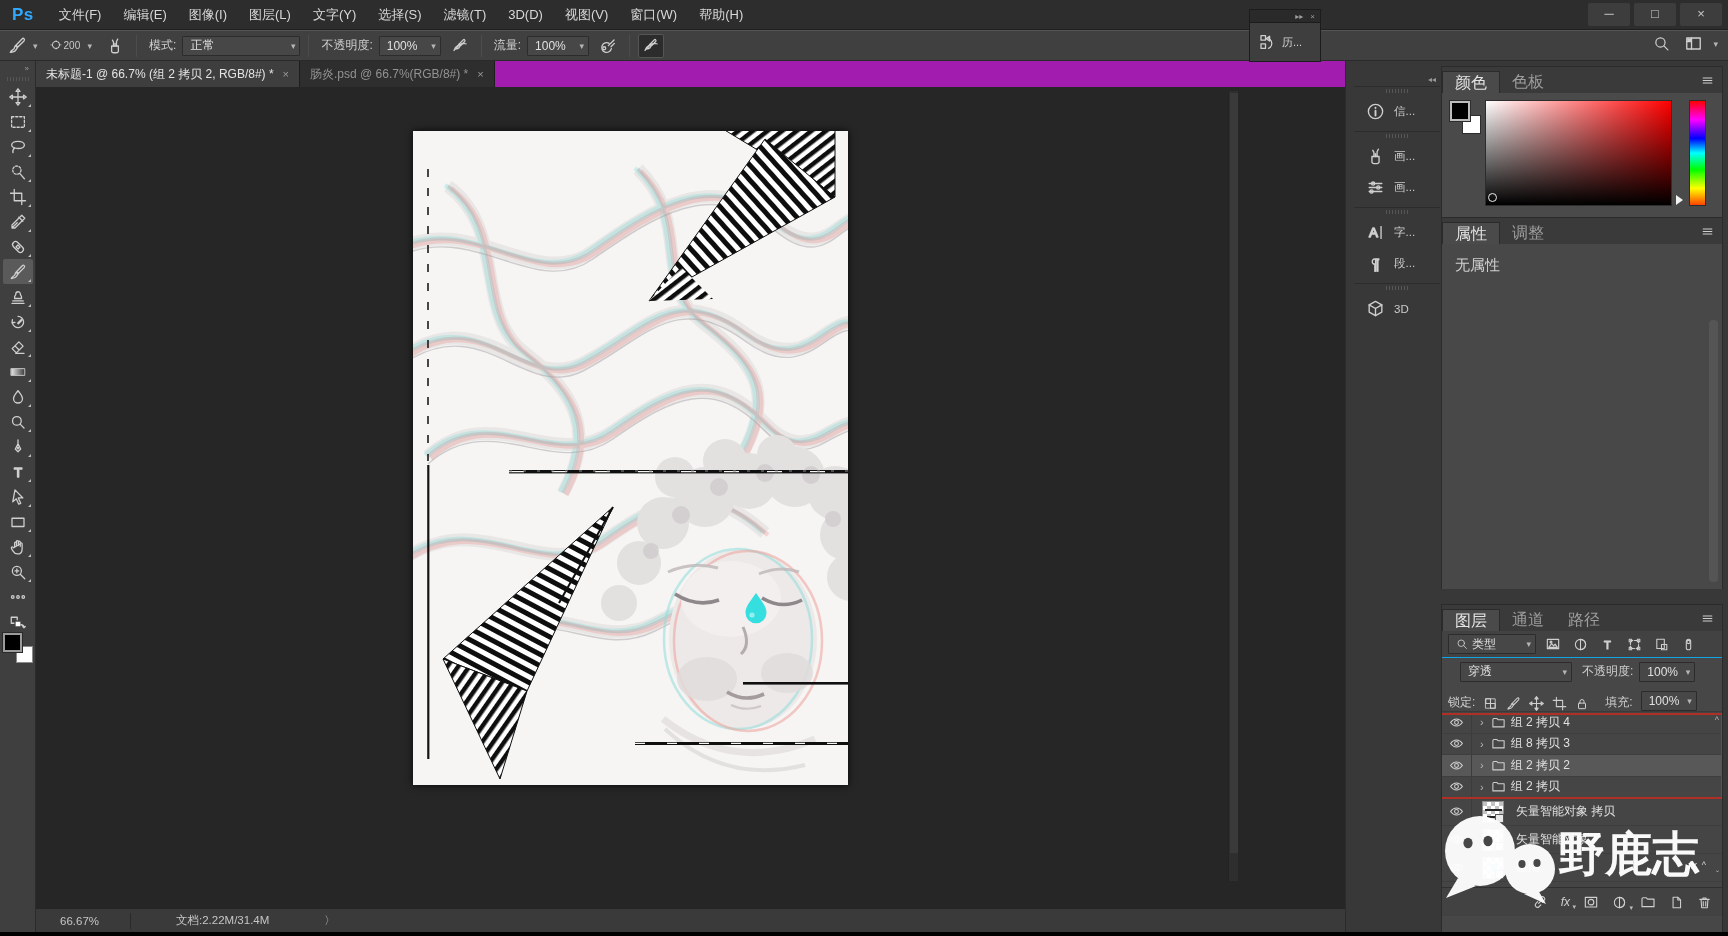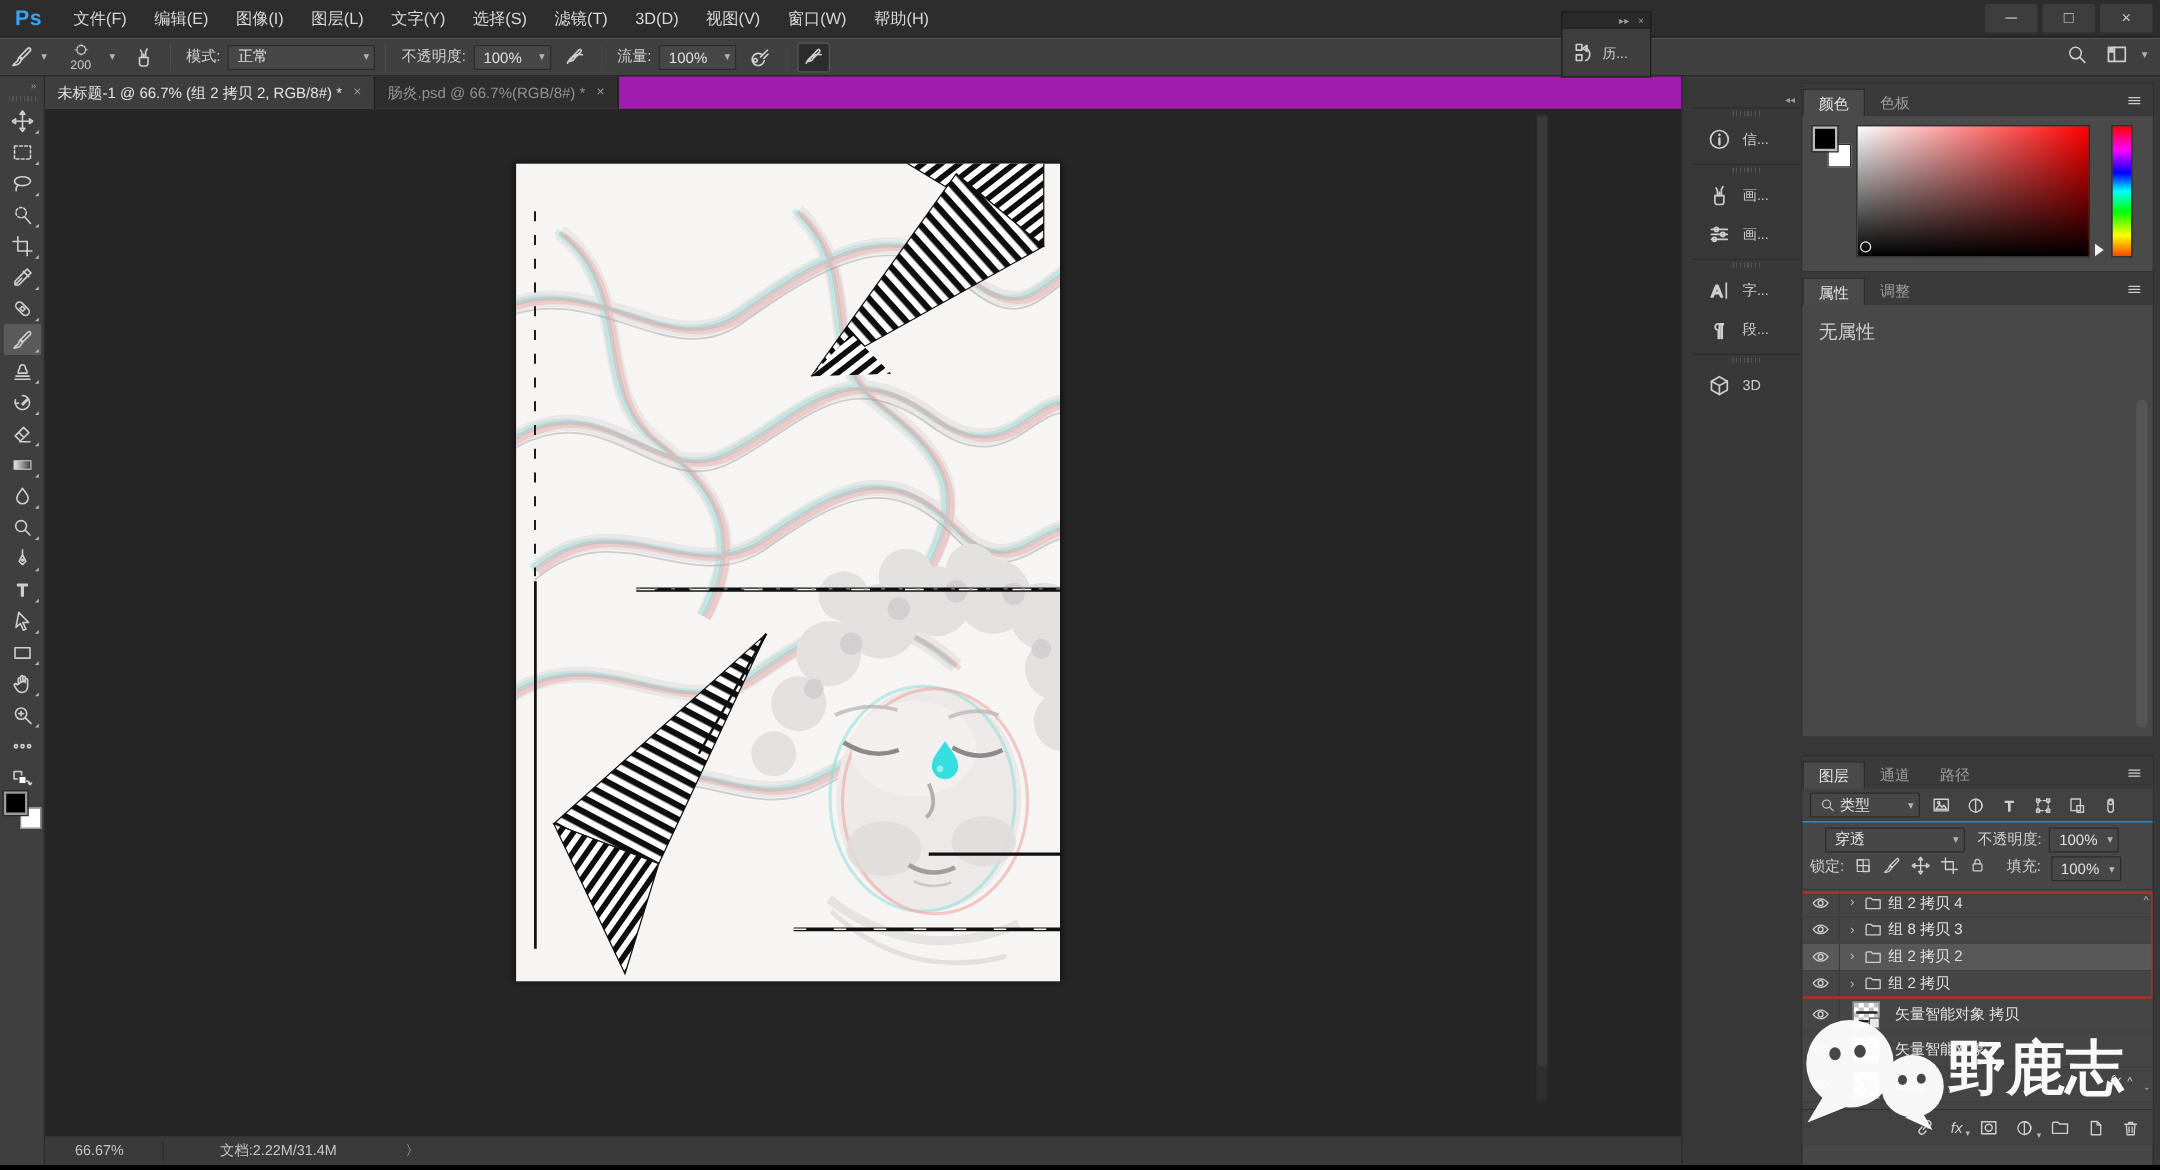--- a/index.html
+++ b/index.html
@@ -19,21 +19,21 @@
   #optionsbar { left:0; top:30px; width:1728px; height:31px; background:#404040; border-top:1px solid #555; border-bottom:1px solid #2a2a2a; display:flex; align-items:center; z-index:15; }
   .ob-group { display:flex; align-items:center; height:31px; }
   .ob-sep { width:1px; height:22px; background:#2e2e2e; margin:0 8px; border-right:1px solid #4c4c4c; }
   .ob-label { font-size:12px; color:#cfcfcf; margin:0 6px 0 4px; }
   .combo { background:#474747; border:1px solid #2c2c2c; border-radius:1px; height:20px; display:flex; align-items:center; padding:0 4px 0 7px; color:#e0e0e0; }
   .combo .cv { flex:1; font-size:12px; white-space:nowrap; }
   .caret { font-size:9px; color:#b5b5b5; margin-left:6px; }
   .ob-btn { width:26px; height:24px; display:flex; align-items:center; justify-content:center; border-radius:2px; }
   .ob-btn.active { background:#2c2c2c; border:1px solid #555; }
   .i { display:block; }
-  .brushsize { display:flex; flex-direction:column; align-items:center; width:34px; line-height:10px; margin-left:10px; }
+  .brushsize { display:flex; flex-direction:row; align-items:center; width:34px; line-height:10px; margin-left:10px; }
   .brushsize .num { font-size:10px; color:#c8c8c8; }
   #ob-right { position:absolute; right:10px; top:34px; display:flex; align-items:center; gap:14px; z-index:16; }
 
   
   #flyout { left:1249px; top:9px; width:72px; height:53px; z-index:60; }
   #flyout .fhead { height:14px; background:#2a2a2a; border:1px solid #1c1c1c; display:flex; justify-content:flex-end; align-items:center; gap:7px; padding:0 5px; font-size:8px; color:#9f9f9f; }
   #flyout .fbody { height:39px; background:#3e3e3e; border:1px solid #1c1c1c; border-top:none; display:flex; align-items:center; gap:6px; padding:0 8px; }
   #flyout .fbody .lbl { font-size:11px; color:#cfcfcf; }
 
   
@@ -67,21 +67,21 @@
 
   
   #rightdock { left:1345px; top:61px; width:383px; height:871px; background:#383838; border-left:1px solid #2b2b2b; }
   #iconstrip { position:absolute; left:8px; top:12px; width:86px; }
   #iconstrip .col-head { text-align:right; color:#989898; font-size:8px; padding:2px 4px; }
   .dock-group { border-top:1px solid #2c2c2c; padding-bottom:4px; }
   .dock-item { display:flex; align-items:center; gap:9px; padding:6px 0 6px 12px; color:#cbcbcb; font-size:11.5px; }
 
   .panel { position:absolute; left:95px; width:282px; background:#474747; border:1px solid #2b2b2b; }
   .phead { height:26px; background:#3a3a3a; display:flex; align-items:flex-end; position:relative; }
-  .ptab { height:22px; line-height:22px; padding:0 12px; font-size:12px; color:#9d9d9d; }
+  .ptab { height:22px; line-height:22px; padding:0 12px; font-size:16px; color:#9d9d9d; }
   .ptab.on { background:#4a4a4a; color:#e3e3e3; border:1px solid #2b2b2b; border-bottom:none; }
   .pmenu { position:absolute; right:7px; top:7px; }
   #panel-color { top:5px; height:151px; }
   #colorbody { position:relative; height:124px; background:#4a4a4a; }
   #cswatches { position:absolute; left:8px; top:8px; width:34px; height:36px; }
   #cfg { position:absolute; left:0; top:0; width:20px; height:20px; background:#000; border:2px solid #bdbdbd; outline:1px solid #2d2d2d; z-index:2; }
   #cbg { position:absolute; left:12px; top:14px; width:19px; height:19px; background:#fff; border:1px solid #2d2d2d; }
   #gradbox { position:absolute; left:43px; top:7px; width:187px; height:106px; border:1px solid #2d2d2d;
     background-image:linear-gradient(to bottom,rgba(0,0,0,0),#000), linear-gradient(to right,#fff,#ff0000); }
   #gradmark { position:absolute; left:46px; top:100px; width:9px; height:9px; border:1.5px solid #eee; border-radius:50%; }
@@ -89,21 +89,21 @@
     background:linear-gradient(to bottom,#ff0000,#ff00ff 18%,#0000ff 36%,#00ffff 50%,#00ff00 66%,#ffff00 84%,#ff4400 100%); }
   #huemark { position:absolute; left:234px; top:102px; width:0; height:0; border-top:5px solid transparent; border-bottom:5px solid transparent; border-left:7px solid #f2f2f2; }
   #panel-props { top:156px; height:372px; }
   #propsbody { position:relative; height:345px; background:#484848; }
   #props-empty { padding:12px 0 0 13px; font-size:15px; color:#cfcfcf; }
   #props-scroll { position:absolute; right:4px; top:76px; width:9px; height:262px; background:#555; border-radius:4px; }
   #panel-layers { top:543px; height:343px; }
   #filterrow { height:27px; background:#424242; border-bottom:1px solid #0ea5e9; display:flex; align-items:center; padding:0 6px; gap:7px; }
   #filterrow .fbtn { width:20px; display:flex; justify-content:center; }
   #blendrow { height:27px; display:flex; align-items:center; padding:0 18px; }
-  #lockrow { height:27px; display:flex; align-items:flex-start; padding:0 6px; gap:8px; font-size:12px; color:#cfcfcf; border-bottom:1px solid #3a3a3a; }
+  #lockrow { height:27px; display:flex; align-items:flex-end; padding:0 6px; gap:8px; font-size:12px; color:#cfcfcf; border-bottom:1px solid #3a3a3a; }
   #layerlist { position:relative; height:175px; background:#454545; overflow:hidden; }
   .lrow { position:relative; display:flex; align-items:center; height:21.5px; border-bottom:1px solid #3e3e3e; font-size:12px; color:#e0e0e0; }
   .lrow.srow { height:28px; }
   .lrow.sel { background:#585858; }
   .eyec { width:30px; display:flex; justify-content:center; align-items:center; border-right:1px solid #3c3c3c; align-self:stretch; }
   .chev { color:#b9b9b9; font-size:11px; margin:0 6px 0 8px; }
   .lthumb { width:22px; height:22px; margin:0 8px 0 10px; border:1px solid #8f8f8f; position:relative;
     background:repeating-conic-gradient(#ffffff 0 25%, #c3c3c3 0 50%); background-size:8px 8px; }
   .sobadge { position:absolute; right:-1px; bottom:-1px; width:9px; height:9px; background:#e8e8e8; border:1px solid #555; }
   .lname { margin-left:4px; white-space:nowrap; }

